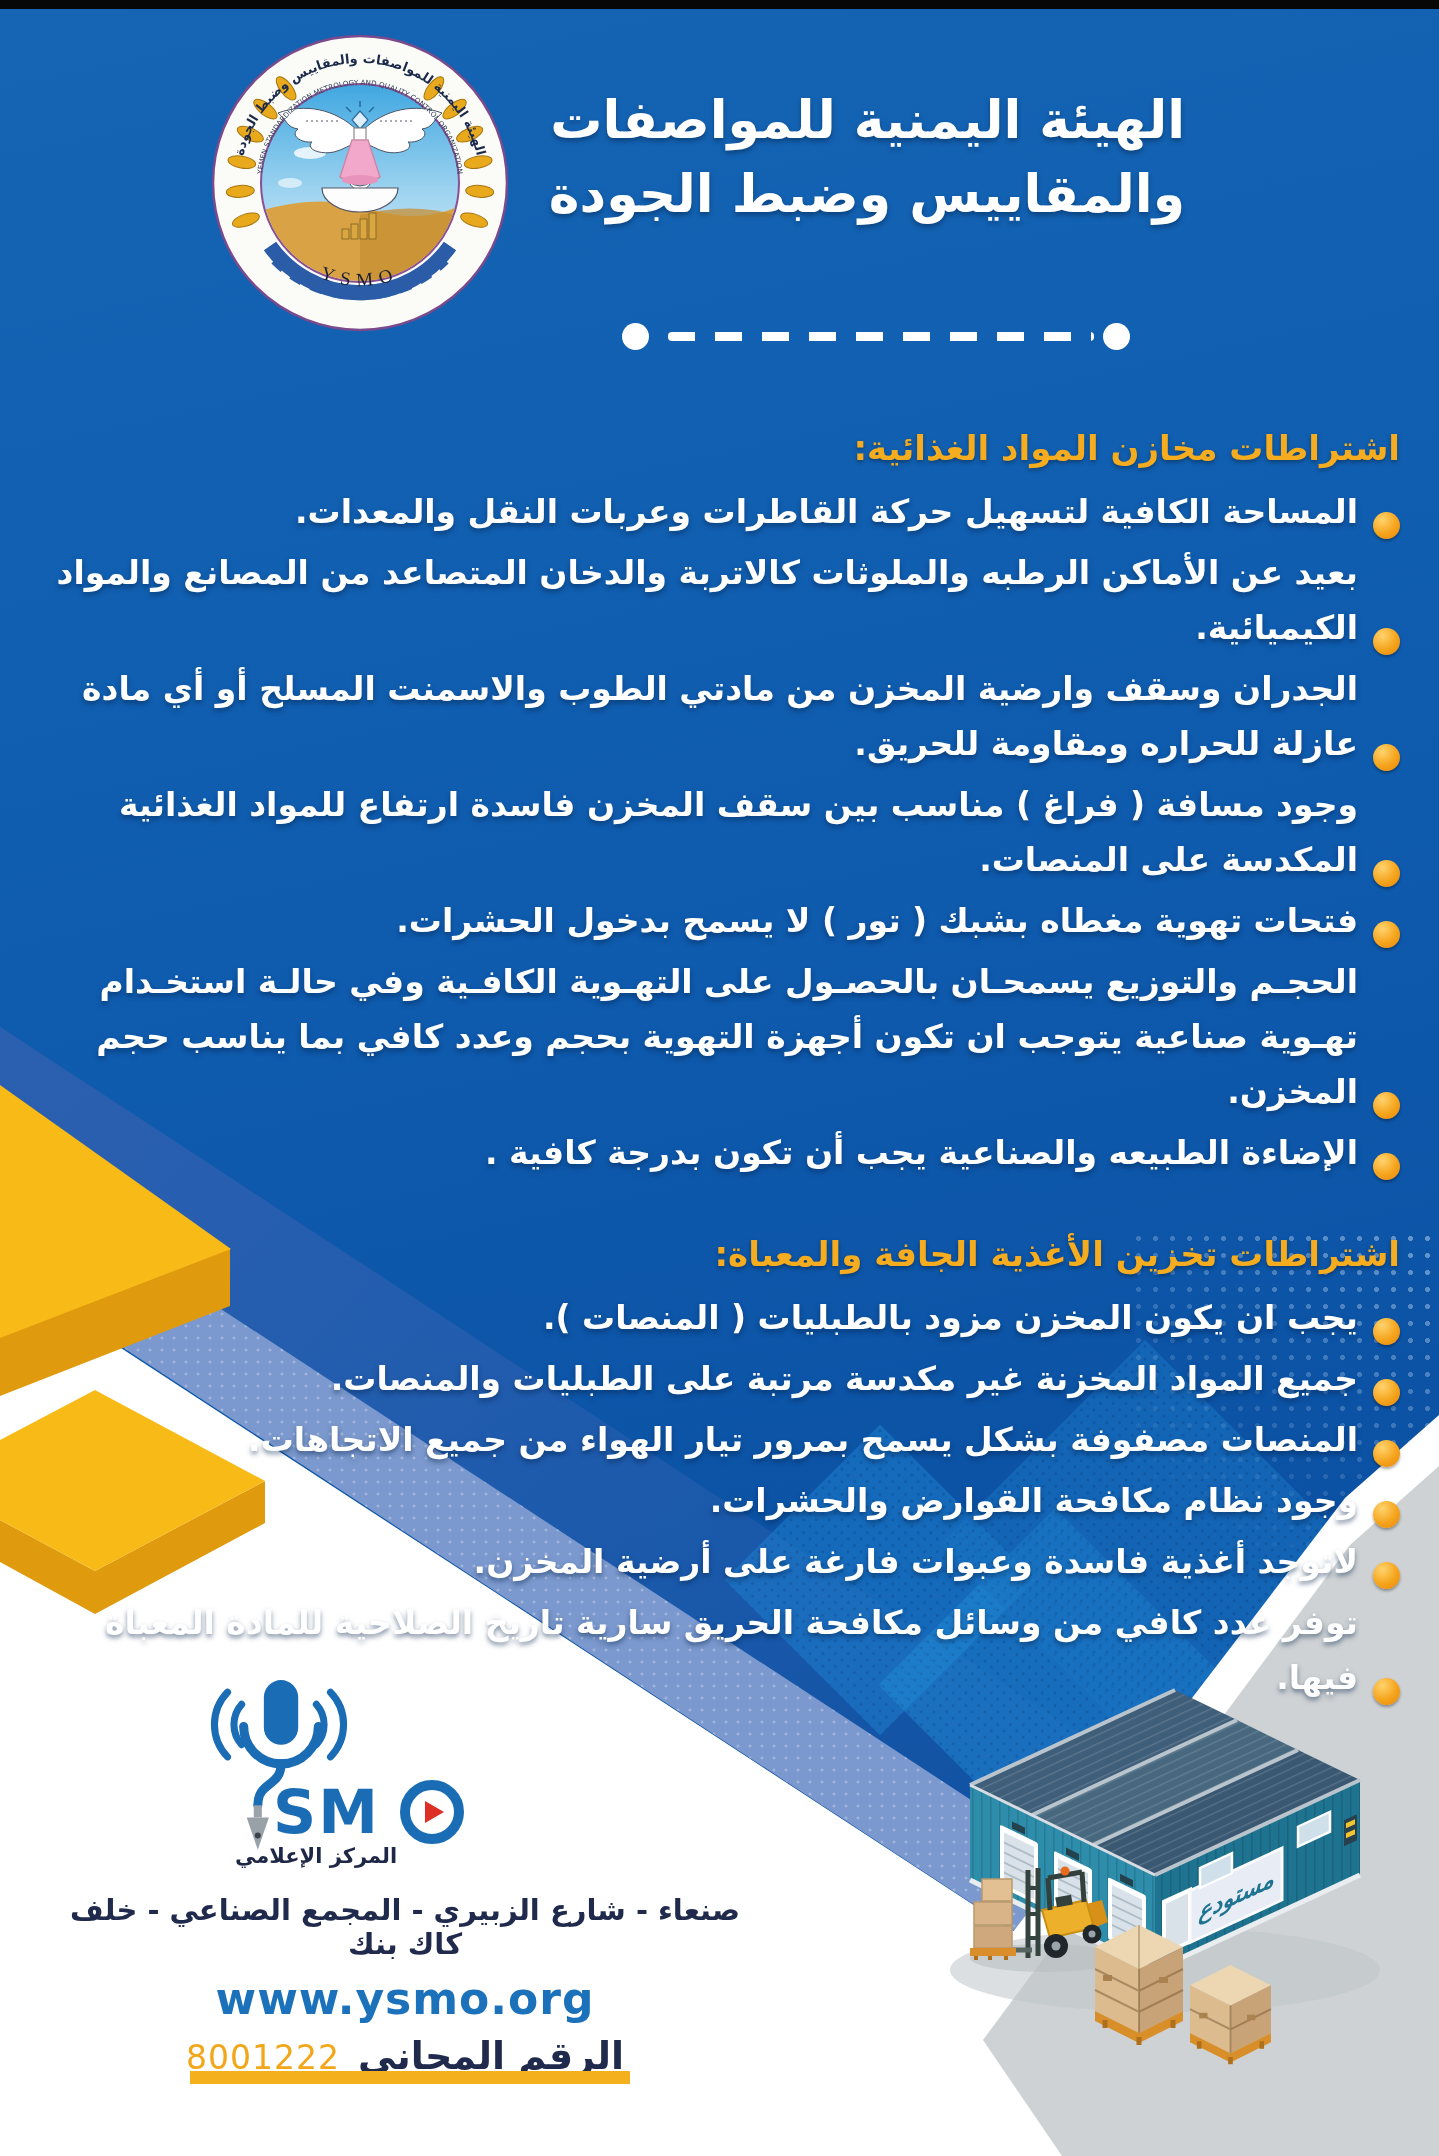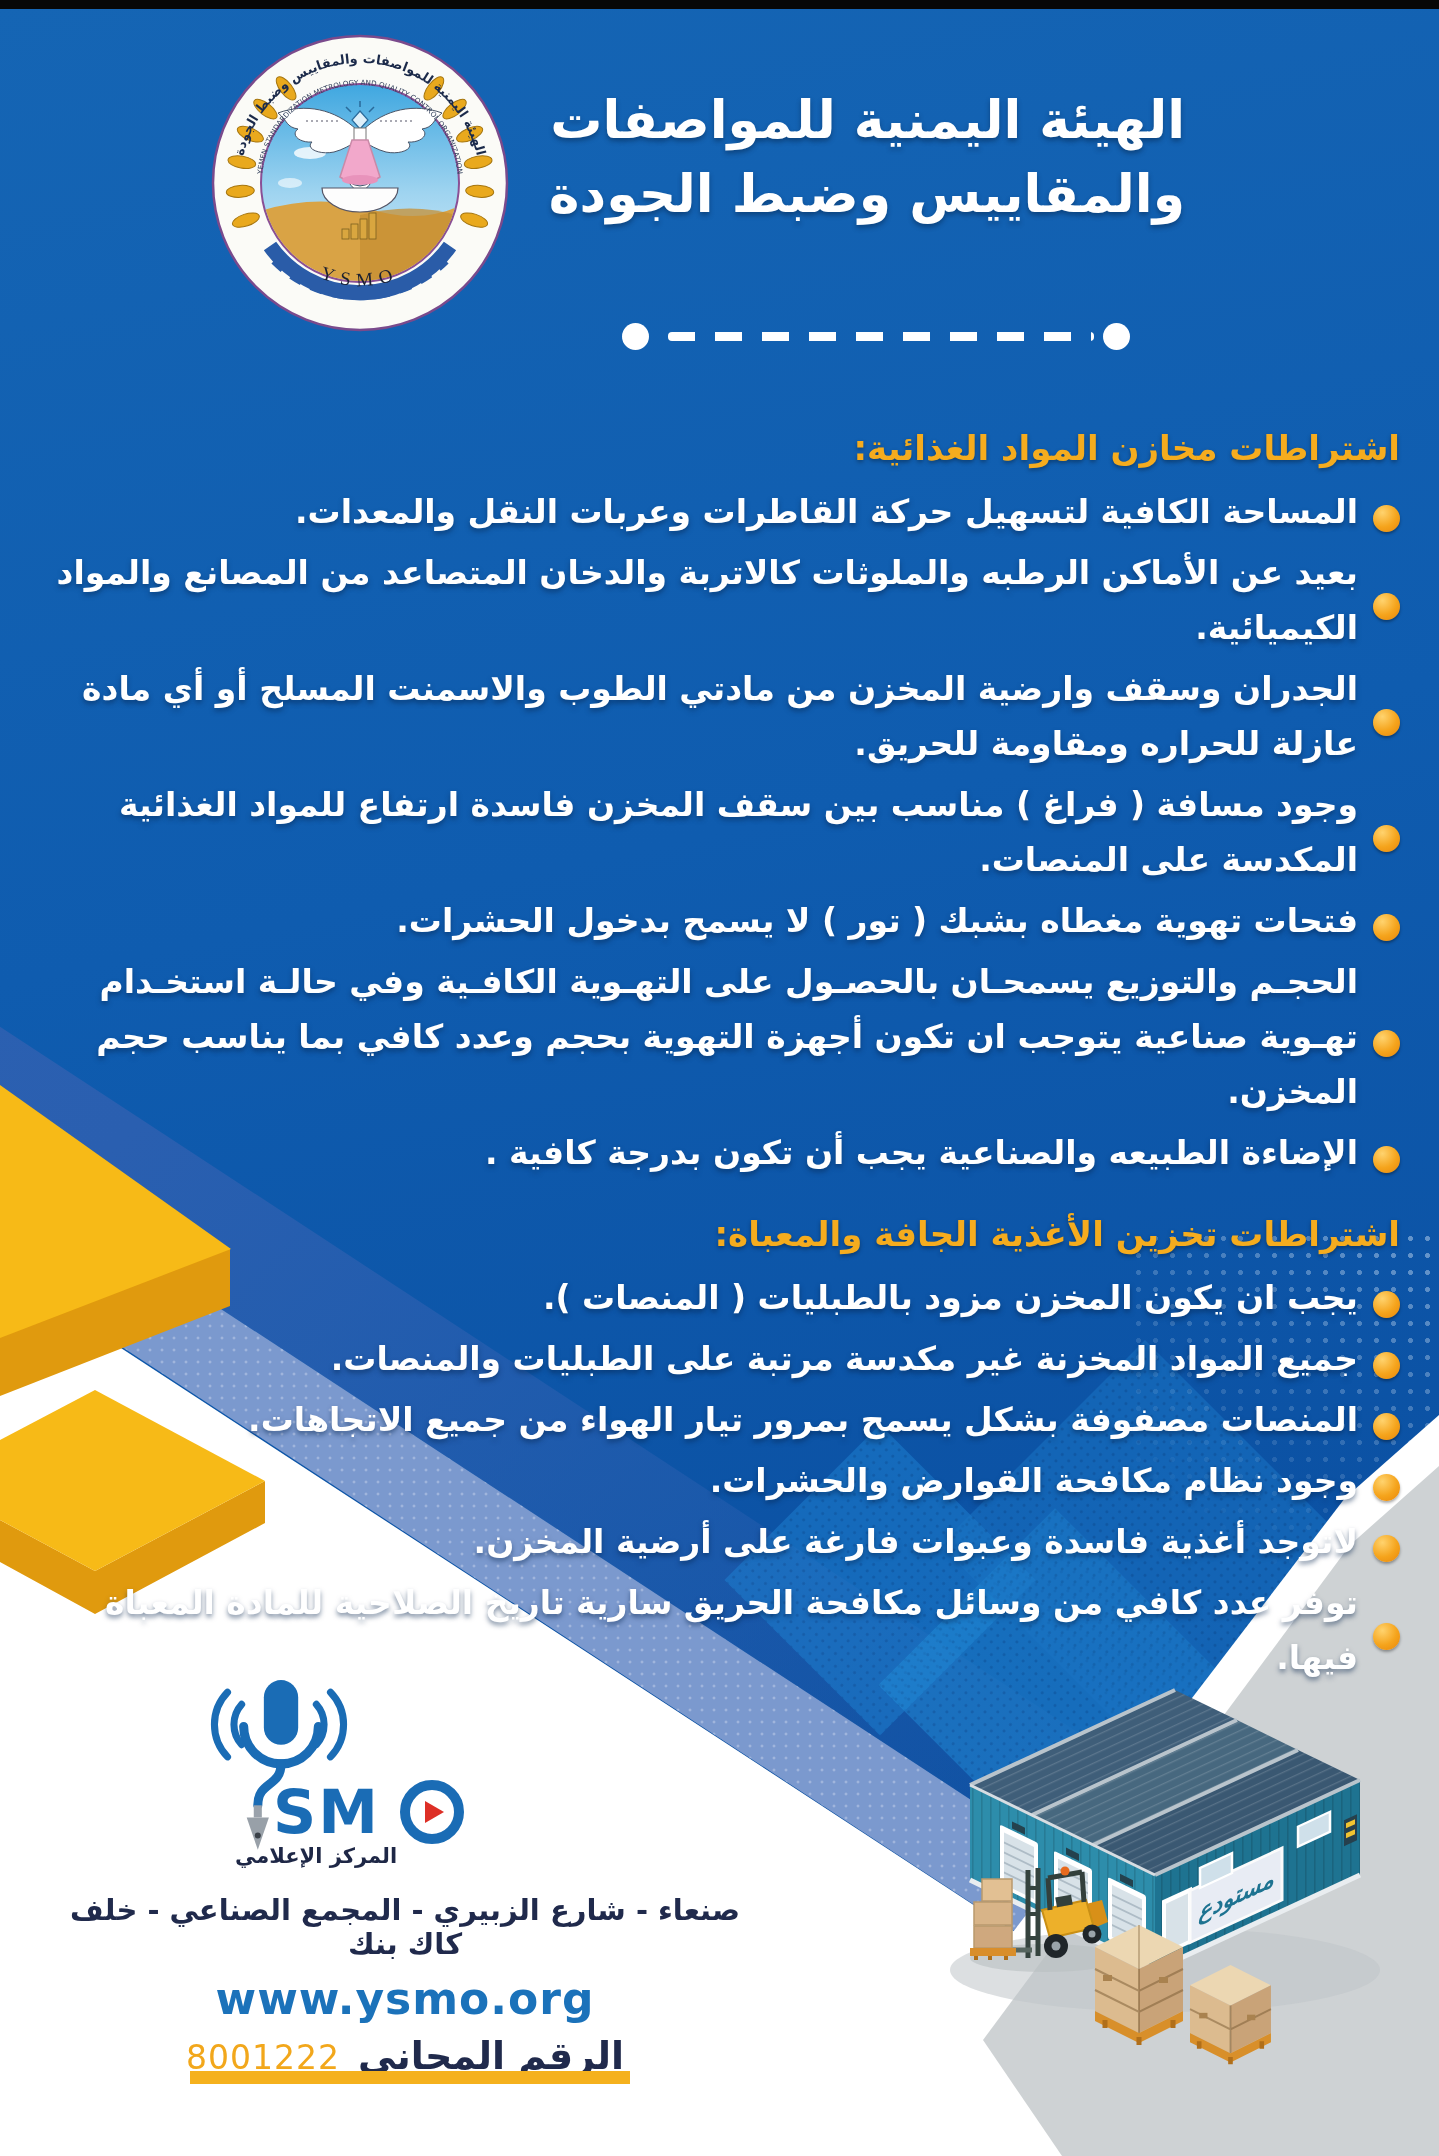--- a/index.html
+++ b/index.html
@@ -66,23 +66,23 @@
     left:668px;top:332px;width:426px;height:9px;border-radius:4px;
     background:repeating-linear-gradient(90deg,#fff 0 27px,transparent 27px 47px);
   }
 
   
   .content{left:42px;top:428px;width:1358px;direction:rtl;}
   .sec-heading{
     color:#f5ac1e;font-size:34px;font-weight:bold;margin:0 0 16px 0;
     text-shadow:0 2px 4px rgba(0,0,0,.35);
   }
-  .sec-heading.second{margin-top:34px;}
+  .sec-heading.second{margin-top:54px;}
   ul.blist{list-style:none;margin:0;padding:0;}
-  ul.blist li{display:flex;gap:15px;align-items:center;margin:0 0 6px 0;}
+  ul.blist li{display:flex;gap:15px;align-items:flex-end;margin:0 0 6px 0;}
   .bdot{
     flex:none;width:27px;height:27px;border-radius:50%;margin-top:13px;
     background:radial-gradient(circle at 35% 28%,#ffd36e 0%,#f5a41c 55%,#e8860a 100%);
     box-shadow:0 2px 3px rgba(0,0,0,.35);
   }
   .btext{
     color:#fff;font-size:33px;font-weight:bold;line-height:55px;
     text-shadow:0 3px 5px rgba(6,35,75,.5);max-width:1305px;
   }
 

